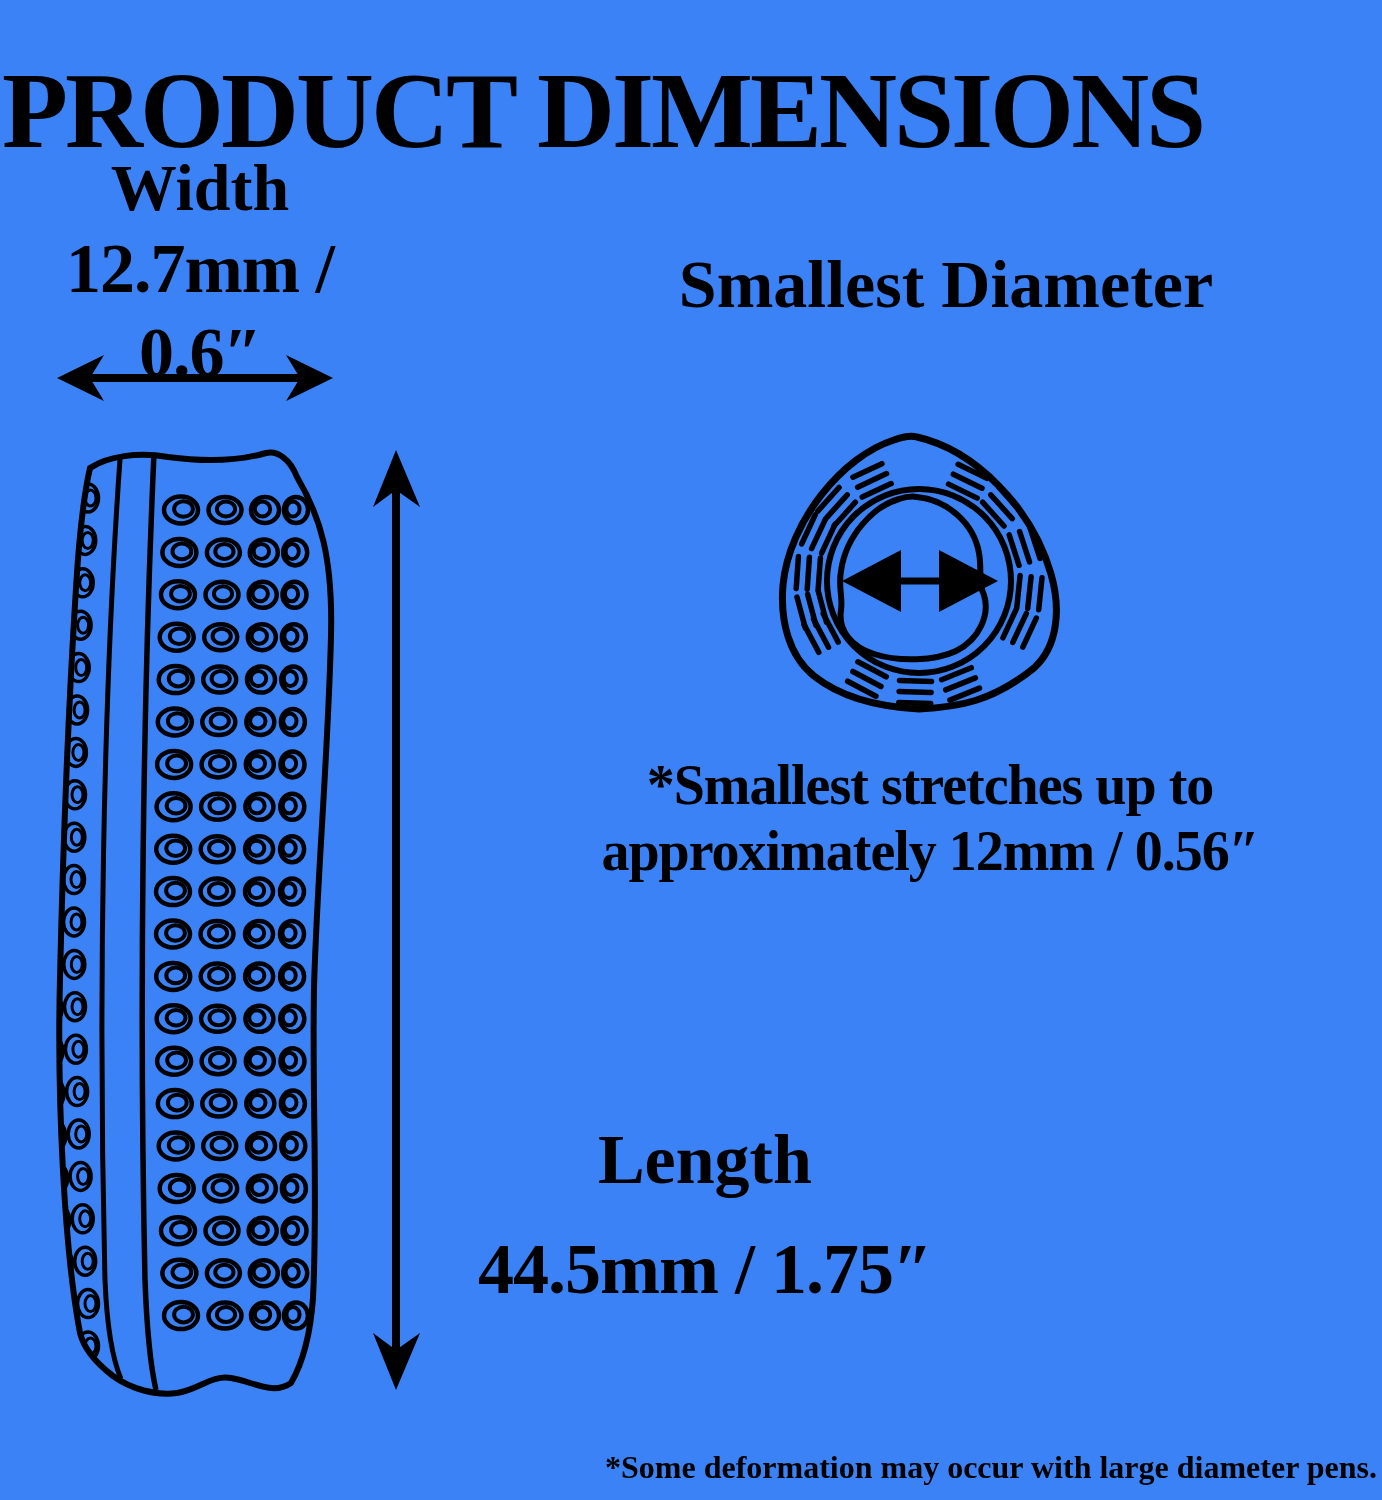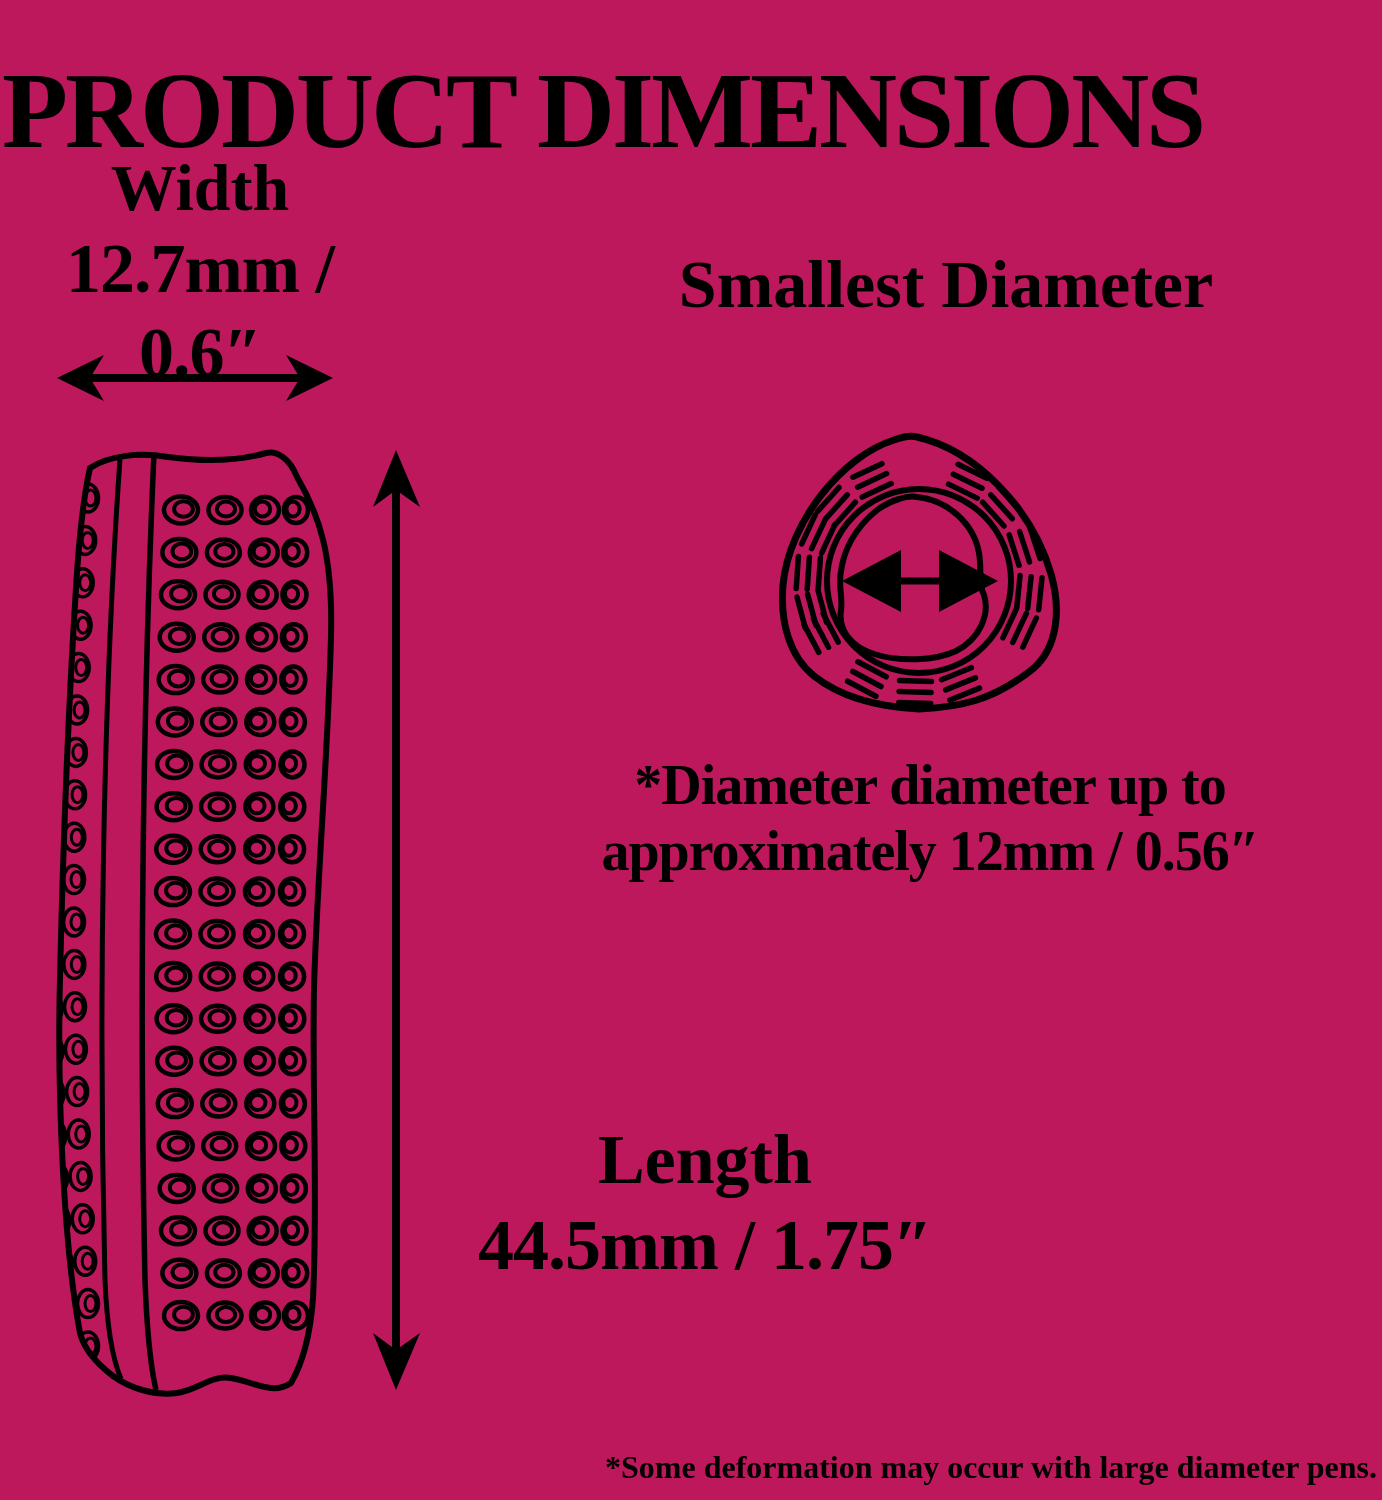--- a/index.html
+++ b/index.html
@@ -1,19 +1,19 @@
 <!DOCTYPE html>
 <html><head>
 <meta charset="utf-8">
 <style>
   html,body{margin:0;padding:0;background:#fff;}
   #canvas{
     position:relative;
     width:1382px;height:1500px;
-    background:#be185d;
+    background:#3b82f6;
     font-family:"Liberation Serif","DejaVu Serif",serif;
     color:#000;
     overflow:hidden;
   }
   #art{position:absolute;left:0;top:0;width:1382px;height:1500px;}
   .txt{position:absolute;font-weight:bold;white-space:nowrap;}
   #title{
     left:2px;top:-15px;
     font-size:108px;line-height:1;
     letter-spacing:-3px;
@@ -21,21 +21,21 @@
   .block{position:absolute;font-weight:bold;}
   .center{text-align:center;}
   #width-block{left:0;top:148px;width:400px;}
   .dim-name{font-size:66px;line-height:1.2;}
   .dim-value{font-size:70px;line-height:1.2;letter-spacing:-1px;}
   #diameter-block{left:571px;top:244px;width:750px;}
   #diameter-note{left:555px;top:752px;width:750px;}
   .note-line{font-size:56px;line-height:1.18;letter-spacing:-1px;}
   #length-block{left:478px;top:1118px;text-align:center;}
   #length-block .dim-name{font-size:70px;line-height:1.2;}
-  #length-block .dim-value{font-size:72px;line-height:1.2;}
+  #length-block .dim-value{font-size:72px;line-height:1.2;margin-top:24px;}
   #footnote{
     right:5px;top:1448px;
     font-size:32px;line-height:1.2;
   }
 </style>
 </head>
 <body>
 
 <div id="canvas">
 
@@ -349,21 +349,21 @@
   <div id="width-block" class="block center">
     <div class="dim-name">Width</div>
     <div class="dim-value">12.7mm / 0.6″</div>
   </div>
 
   <div id="diameter-block" class="block center">
     <div class="dim-name" style="font-size:68px">Smallest Diameter</div>
   </div>
 
   <div id="diameter-note" class="block center">
-    <div class="note-line">*Diameter diameter up to</div>
+    <div class="note-line">*Smallest stretches up to</div>
     <div class="note-line">approximately 12mm / 0.56″</div>
   </div>
 
   <div id="length-block" class="block">
     <div class="dim-name">Length</div>
     <div class="dim-value">44.5mm / 1.75″</div>
   </div>
 
   <div id="footnote" class="txt">*Some deformation may occur with large diameter pens.</div>
 

